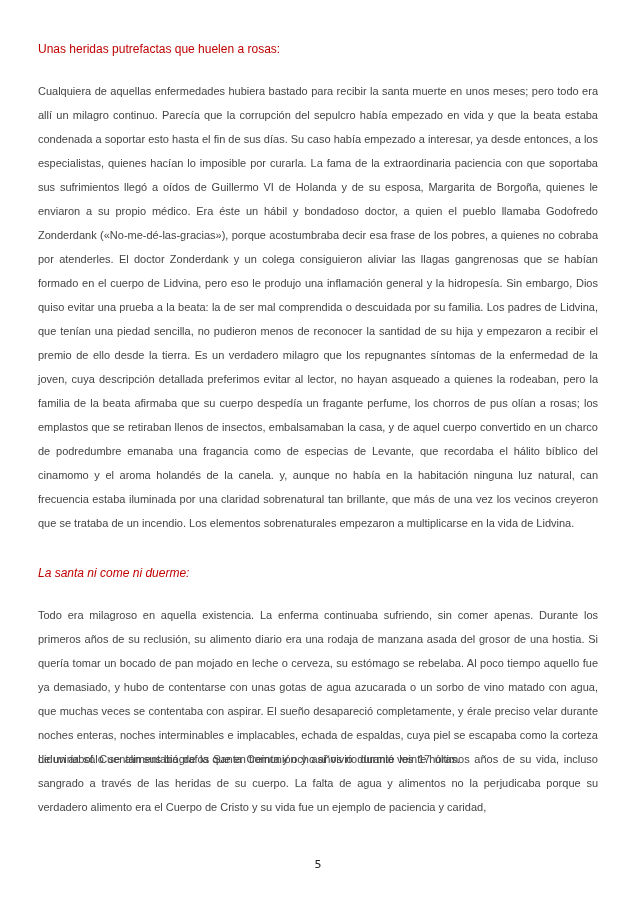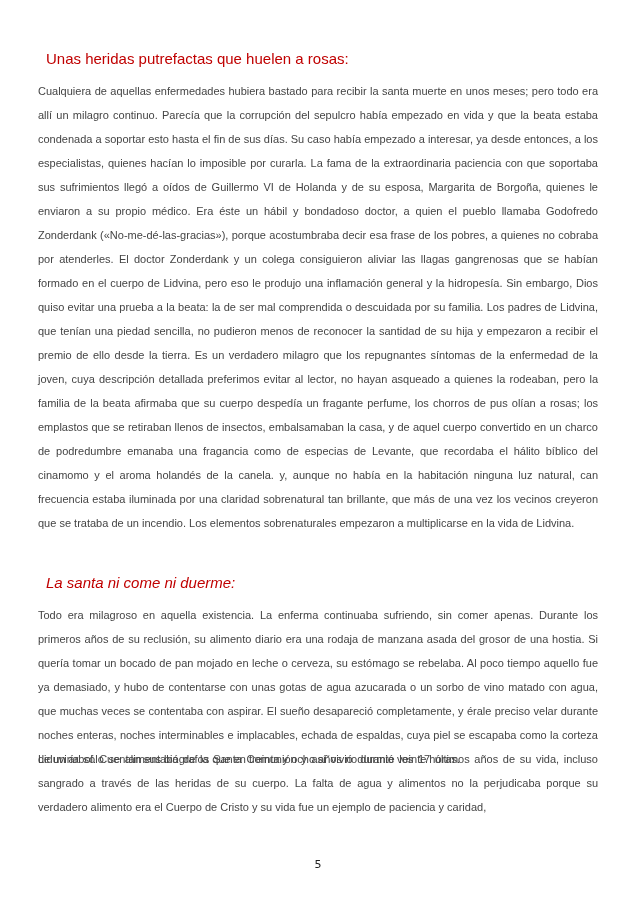--- a/index.html
+++ b/index.html
@@ -2,22 +2,22 @@
 <html><head>
 <meta charset="utf-8">
 <style>
   html, body { margin: 0; padding: 0; background: #ffffff; }
   body { width: 636px; height: 900px; position: relative; overflow: hidden; }
   .page { position: absolute; left: 38px; top: 0; width: 560px; }
   h2 {
     font-family: "Liberation Sans", sans-serif;
     font-weight: normal;
     color: #c00000;
-    font-size: 15px;
-    margin: 8px;
+    font-size: 12px;
+    margin: 0;
     position: absolute;
     left: 0;
     white-space: nowrap;
     text-align: center;
   }
   .h1 { top: 42px; }
   .h2 { top: 566px; font-style: italic; }
   .para {
     font-family: "Liberation Sans", sans-serif;
     font-size: 11px;

